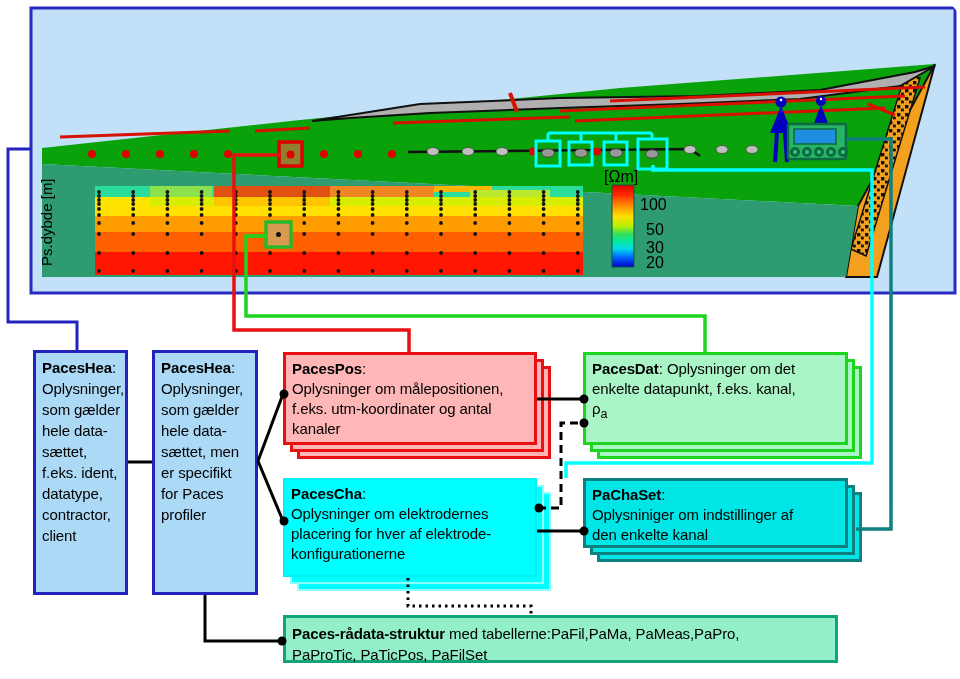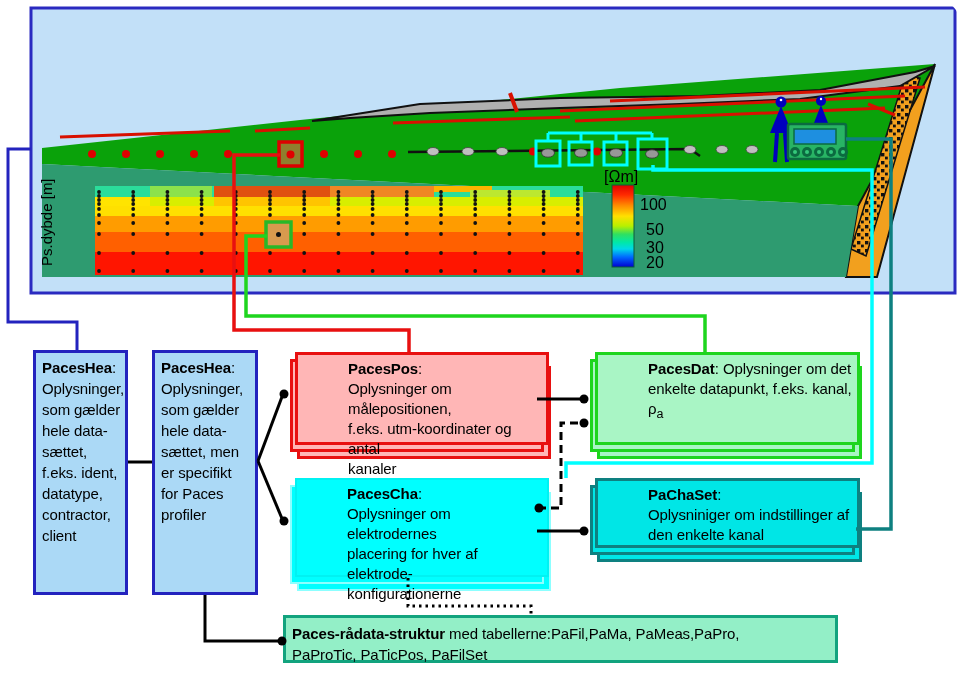--- a/index.html
+++ b/index.html
@@ -8,21 +8,21 @@
   svg{position:absolute;left:0;top:0;}
   #overlay{pointer-events:none;z-index:3;}
   #illu{z-index:1;}
   .box,.stack{position:absolute;z-index:2;box-sizing:border-box;}
   .txt{white-space:pre-line;font-size:15px;line-height:21px;letter-spacing:-0.1px;padding:4px 4px 4px 6px;}
   .bold{font-weight:bold;}
   .blue-box{background:#ABD9F6;border:3px solid #2323BE;}
   .layer{position:absolute;width:100%;height:100%;box-sizing:border-box;}
   .l2{left:14px;top:14px;}
   .l1{left:7px;top:7px;}
-  .main{left:12px;top:0;padding-left:44px;}
+  .main{left:0;top:0;}
   .pink .layer{background:#FFB6B6;border:3px solid #E81010;}
   .greenb .layer{background:#A9F5C5;border:3px solid #1ED51E;}
   .tealb .layer{background:#00E6E6;border:3px solid #0E8080;}
   .cyanb .layer{background:#00FFFF;border:2px solid #8CFFFF;}
   .cyanb .main{background:#00FFFF;border:2px solid #00F2F2;}
   .mintb{background:#93EFC7;border:3px solid #12A37E;}
   .svg-label{font-family:"Liberation Sans", sans-serif;}
 </style>
 </head>
 <body>

